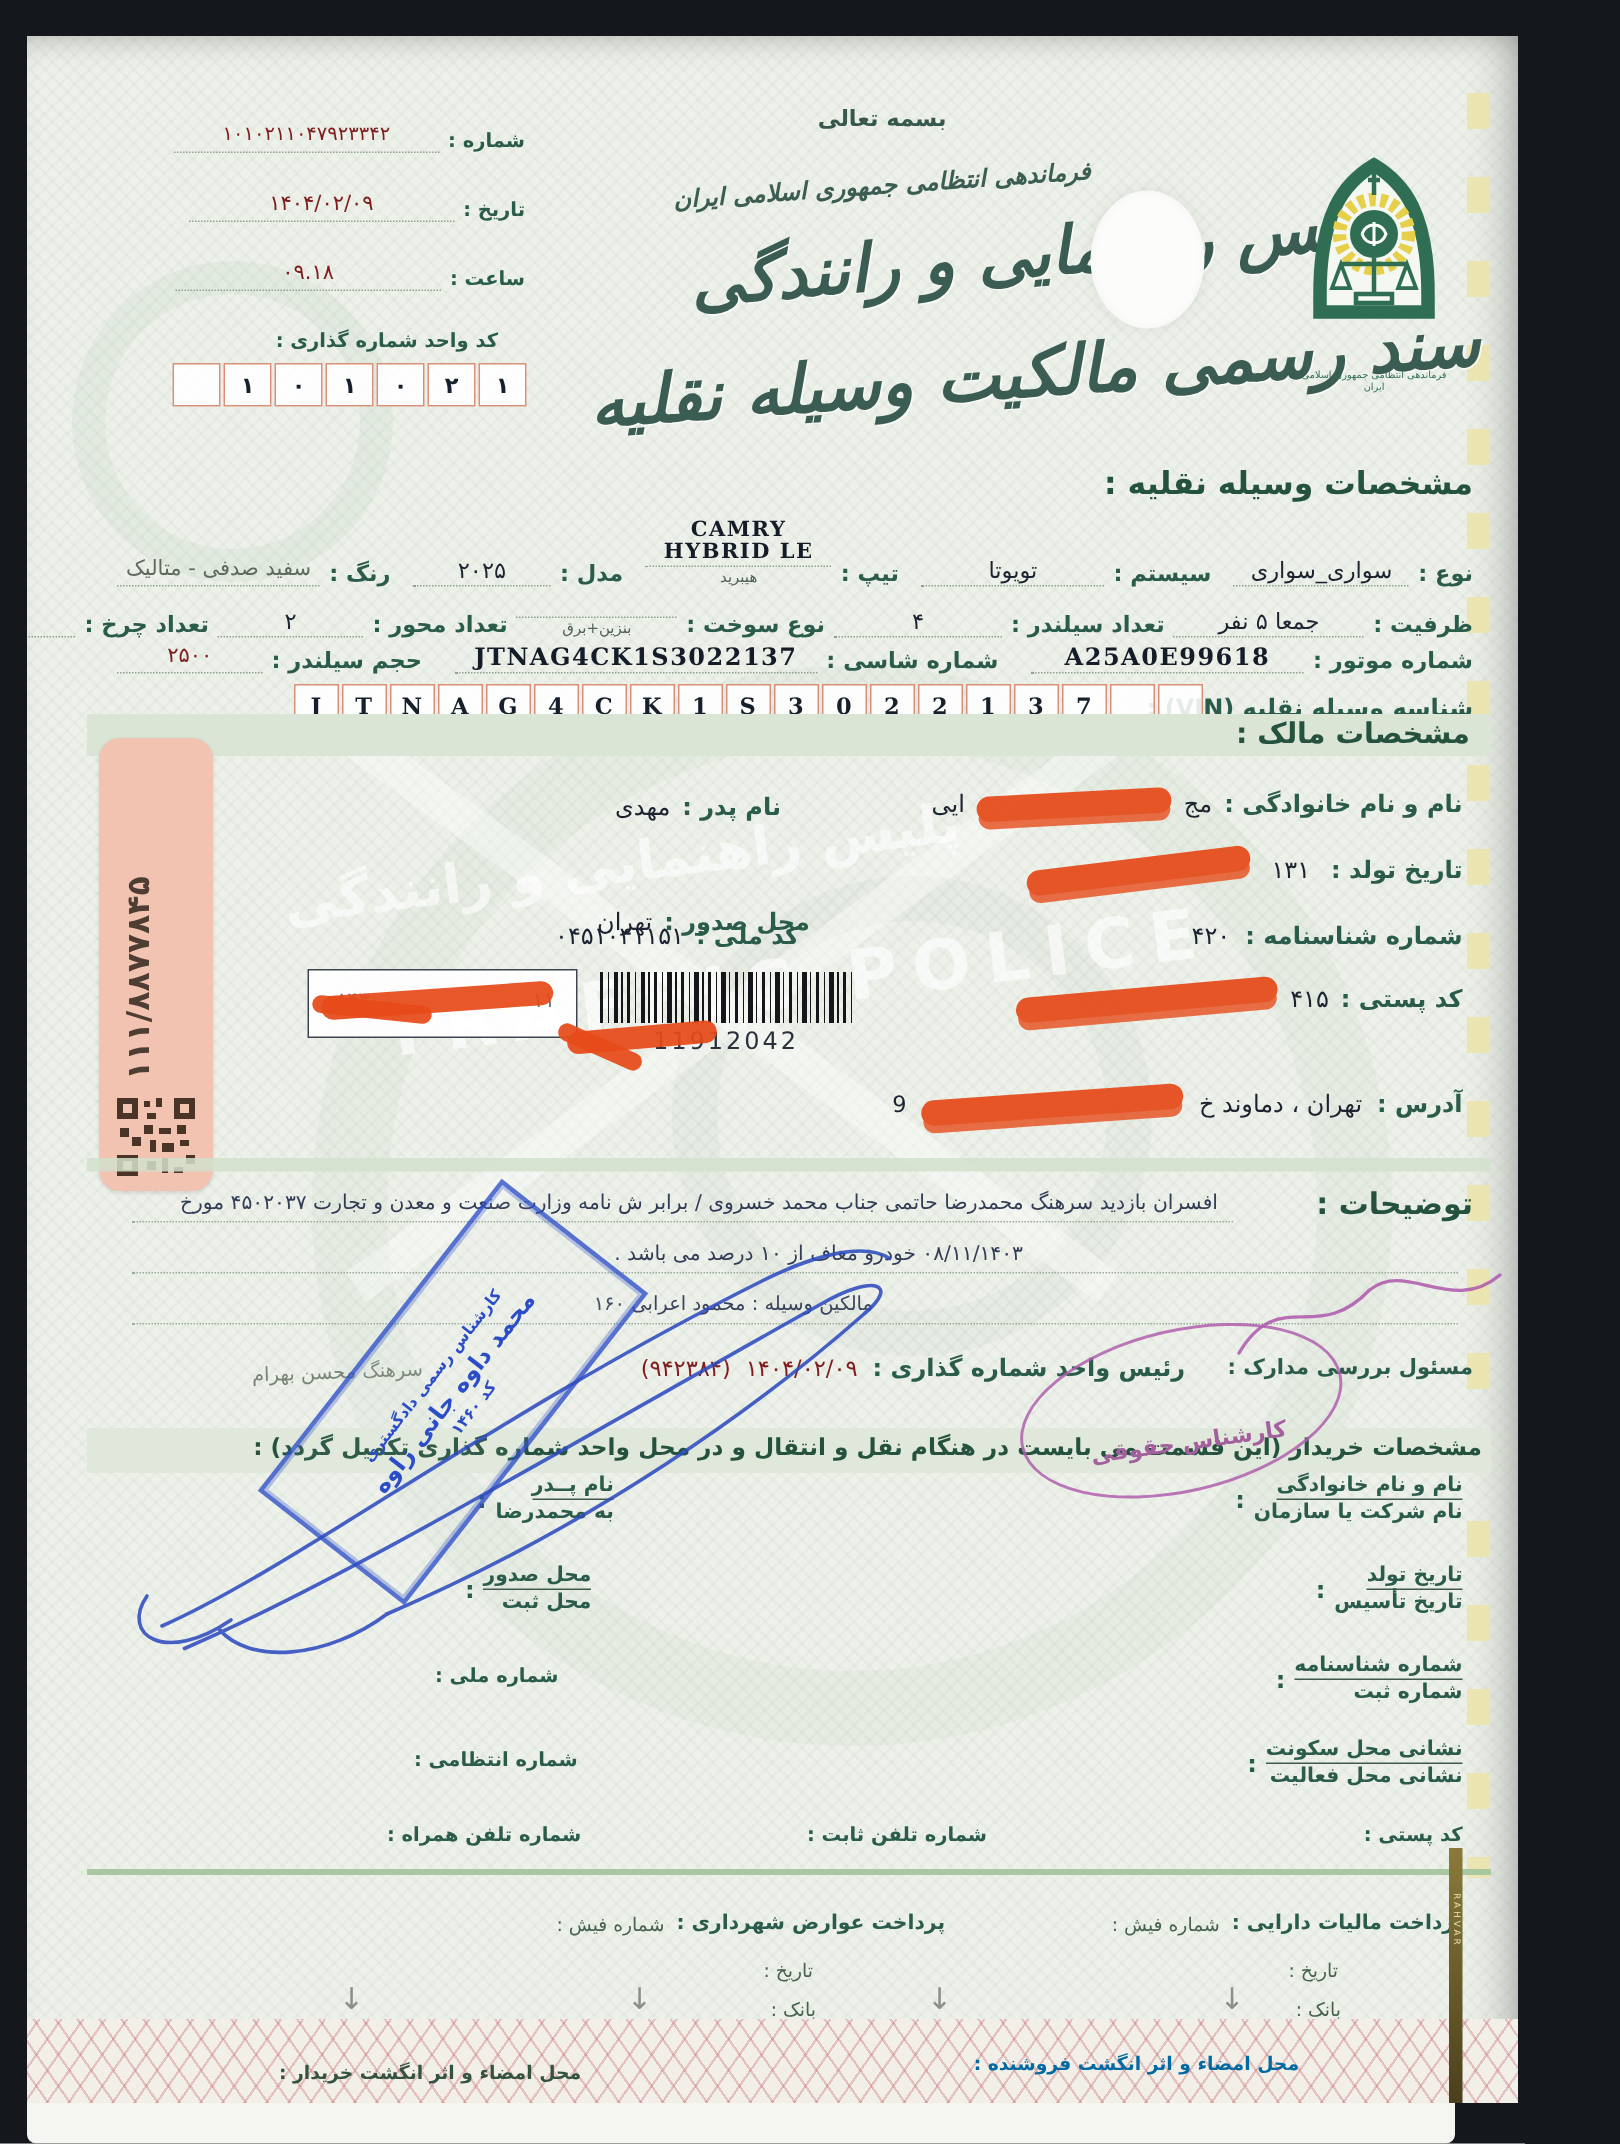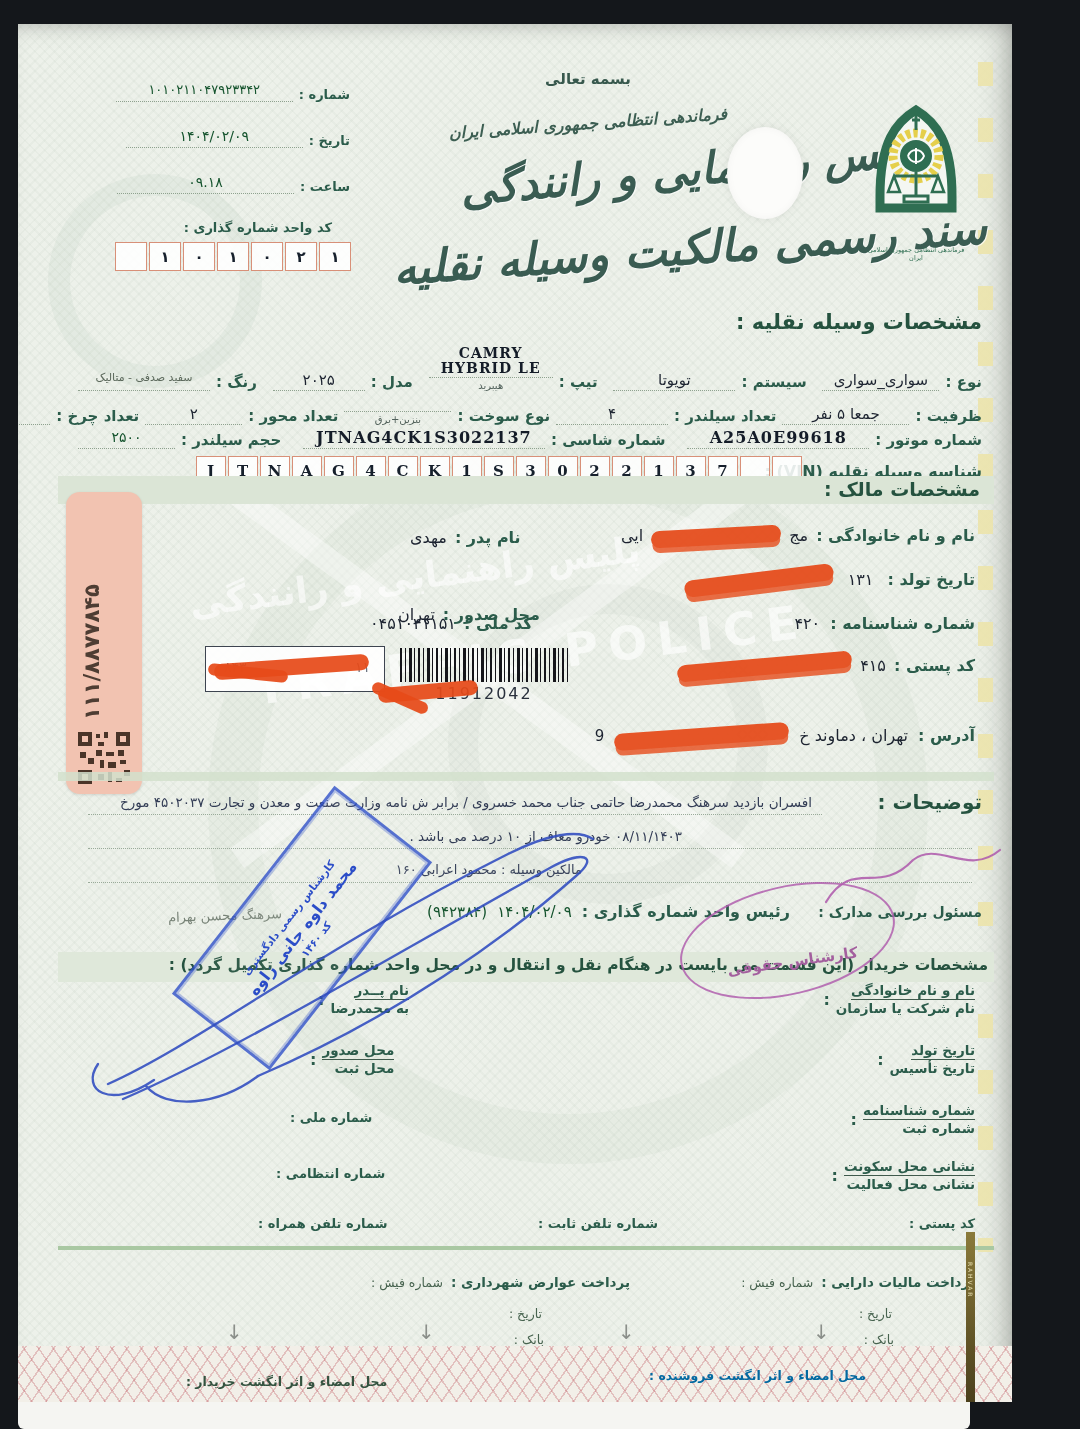--- a/index.html
+++ b/index.html
@@ -10,21 +10,21 @@
          box-shadow:inset -22px 0 34px -22px rgba(0,0,0,.38), inset 0 14px 24px -16px rgba(0,0,0,.25);}
   .paper::before{content:"";position:absolute;inset:0;pointer-events:none;
      background-image:
        repeating-linear-gradient(45deg, rgba(150,172,152,.07) 0 2px, transparent 2px 7px),
        repeating-linear-gradient(-45deg, rgba(150,172,152,.07) 0 2px, transparent 2px 7px);}
   .abs{position:absolute;}
   .lbl{color:#2b5c4b;font-weight:bold;font-size:15px;white-space:nowrap;}
   .lbl-sm{color:#2b5c4b;font-weight:bold;font-size:13px;white-space:nowrap;}
   .val{color:#1c2330;font-size:15px;white-space:nowrap;}
   .val-latin{font-family:"DejaVu Serif",serif;font-weight:bold;letter-spacing:1px;color:#141c28;direction:ltr;unicode-bidi:embed;}
-  .hw{color:#14532d;font-size:14px;white-space:nowrap;}
+  .hw{color:#7f1d1d;font-size:14px;white-space:nowrap;}
   .hw-gray{color:#5d6a5d;}
   .dotted{border-bottom:1.6px dotted #8fa28f;text-align:center;padding:0 6px 1px 6px;min-height:18px;}
   .frow{display:flex;direction:rtl;align-items:flex-end;gap:6px;}
   .spread{justify-content:space-between;}
   .cellcol{display:flex;flex-direction:column;align-items:center;gap:1px;}
   .below{font-size:10px;color:#50605a;margin-top:1px;}
   .box{border:1.5px solid #d89078;background:rgba(255,255,255,.88);display:flex;align-items:center;
        justify-content:center;font-weight:bold;color:#16202c;font-size:15px;}
   .ltr{direction:ltr;unicode-bidi:embed;}
   .bar{background:#dbe5d6;}
@@ -128,21 +128,21 @@
           <span class="dotted val-latin" style="min-width:104px;max-width:112px;white-space:normal;font-size:14px;line-height:15px;">CAMRY HYBRID LE</span>
         <span class="below">هیبرید</span>
         </span>
       </span>
     <span class="frow">
         <span class="lbl">مدل :</span>
       <span class="dotted val" style="min-width:80px;">۲۰۲۵</span>
       </span>
     <span class="frow">
         <span class="lbl">رنگ :</span>
-      <span class="dotted hw-gray" style="min-width:120px;font-size:11px;">سفید صدفی - متالیک</span>
+      <span class="dotted hw-gray" style="min-width:120px;font-size:14px;">سفید صدفی - متالیک</span>
       </span>
   </div>
 
   <div class="abs frow spread" style="right:30px;left:60px;top:368px;">
     <span class="frow">
         <span class="lbl">ظرفیت :</span>
       <span class="dotted val" style="min-width:115px;">جمعا ۵ نفر</span>
       </span>
     <span class="frow">
         <span class="lbl">تعداد سیلندر :</span>

